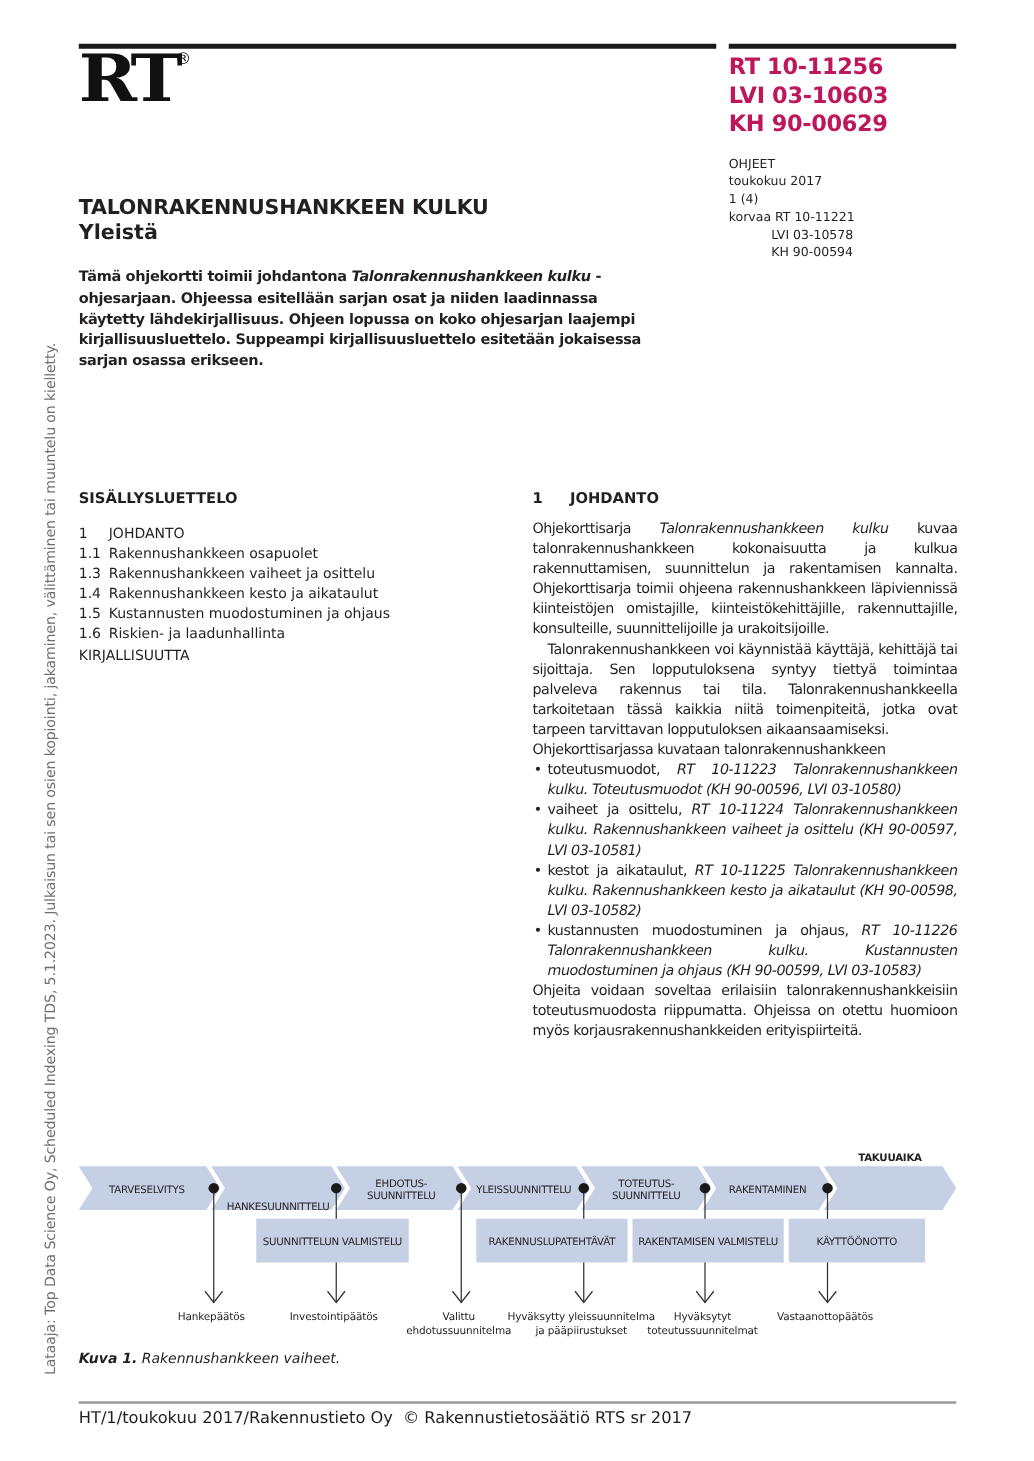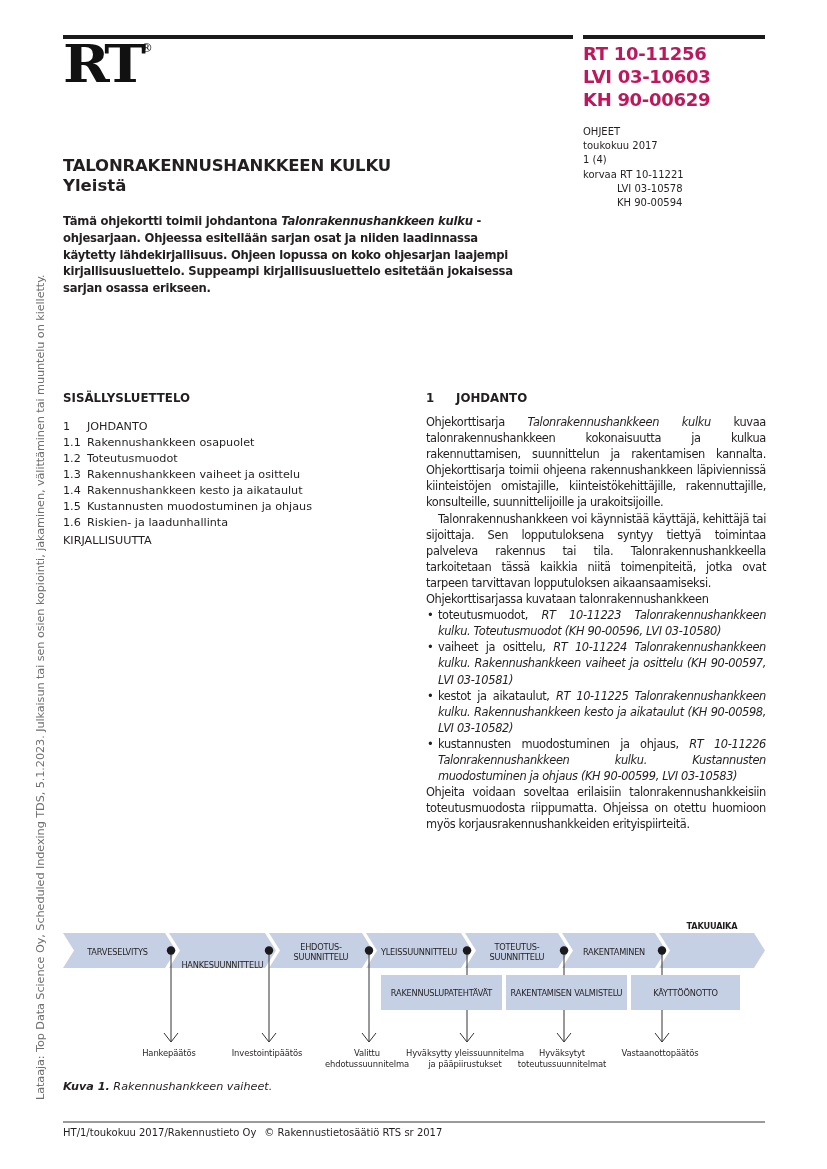--- a/index.html
+++ b/index.html
@@ -46,21 +46,21 @@
     .diagram { left: 0; top: 0; width: 827px; height: 935px; pointer-events: none; }
     .diagram * { pointer-events: auto; }
     .chev-label { position: absolute; font-size: 8.2px; line-height: 10.5px; text-align: center; color: #231f20; letter-spacing: -0.2px; transform: translate(-50%, -50%); white-space: nowrap; }
     .box { position: absolute; background: #c6d0e4; height: 35px; top: 975px; display: flex; align-items: center; justify-content: center; font-size: 8.2px; color: #231f20; letter-spacing: -0.2px; white-space: nowrap; }
     .outcome { position: absolute; font-size: 8.4px; line-height: 11px; text-align: center; transform: translateX(-50%); white-space: nowrap; color: #231f20; letter-spacing: -0.1px; }
 
     .caption { left: 63px; top: 1080px; font-size: 11.2px; font-style: italic; }
     .caption b { font-weight: bold; }
 
     .bottom-rule { left: 63px; top: 1121px; width: 702px; height: 2px; background: #9a9a9a; }
-    .footer { left: 63px; top: 1127px; font-size: 10px; color: #231f20; white-space: nowrap; }
+    .footer { left: 63px; top: 1127px; font-size: 13px; color: #231f20; white-space: nowrap; }
     .footer .copy { margin-left: 8px; }
   </style>
 </head>
 <body>
 
 <div class="abs top-rule-left"></div>
 <div class="abs top-rule-right"></div>
 
 <div class="abs logo">RT</div>
 <div class="abs logo-reg">®</div>
@@ -89,24 +89,20 @@
 
 <div class="abs toc-title">SISÄLLYSLUETTELO</div>
 <div class="abs toc">
   <div class="toc-row">
       <span class="toc-num">1</span>
       <span>JOHDANTO</span>
     </div>
   <div class="toc-row">
       <span class="toc-num">1.1</span>
       <span>Rakennushankkeen osapuolet</span>
-    </div>
-  <div class="toc-row">
-      <span class="toc-num">1.2</span>
-      <span>Toteutusmuodot</span>
     </div>
   <div class="toc-row">
       <span class="toc-num">1.3</span>
       <span>Rakennushankkeen vaiheet ja osittelu</span>
     </div>
   <div class="toc-row">
       <span class="toc-num">1.4</span>
       <span>Rakennushankkeen kesto ja aikataulut</span>
     </div>
   <div class="toc-row">
@@ -179,20 +175,21 @@
     <div class="chev-label" style="left: 517px; top: 951.5px;">
       <div>TOTEUTUS-</div>
       <div>SUUNNITTELU</div>
     </div>
     <div class="chev-label" style="left: 614px; top: 951.5px;">
       <div>RAKENTAMINEN</div>
     </div>
     <div class="chev-label" style="left: 712px; top: 926px; font-weight: bold;">
       <div>TAKUUAIKA</div>
     </div>
+    <div class="box" style="left: 205px; width: 122px;">SUUNNITTELUN VALMISTELU</div>
     <div class="box" style="left: 381px; width: 121px;">RAKENNUSLUPATEHTÄVÄT</div>
     <div class="box" style="left: 506px; width: 121px;">RAKENTAMISEN VALMISTELU</div>
     <div class="box" style="left: 631px; width: 109px;">KÄYTTÖÖNOTTO</div>
     <div class="outcome" style="left: 169px; top: 1048px;">
       <div>Hankepäätös</div>
     </div>
     <div class="outcome" style="left: 267px; top: 1048px;">
       <div>Investointipäätös</div>
     </div>
     <div class="outcome" style="left: 367px; top: 1048px;">

